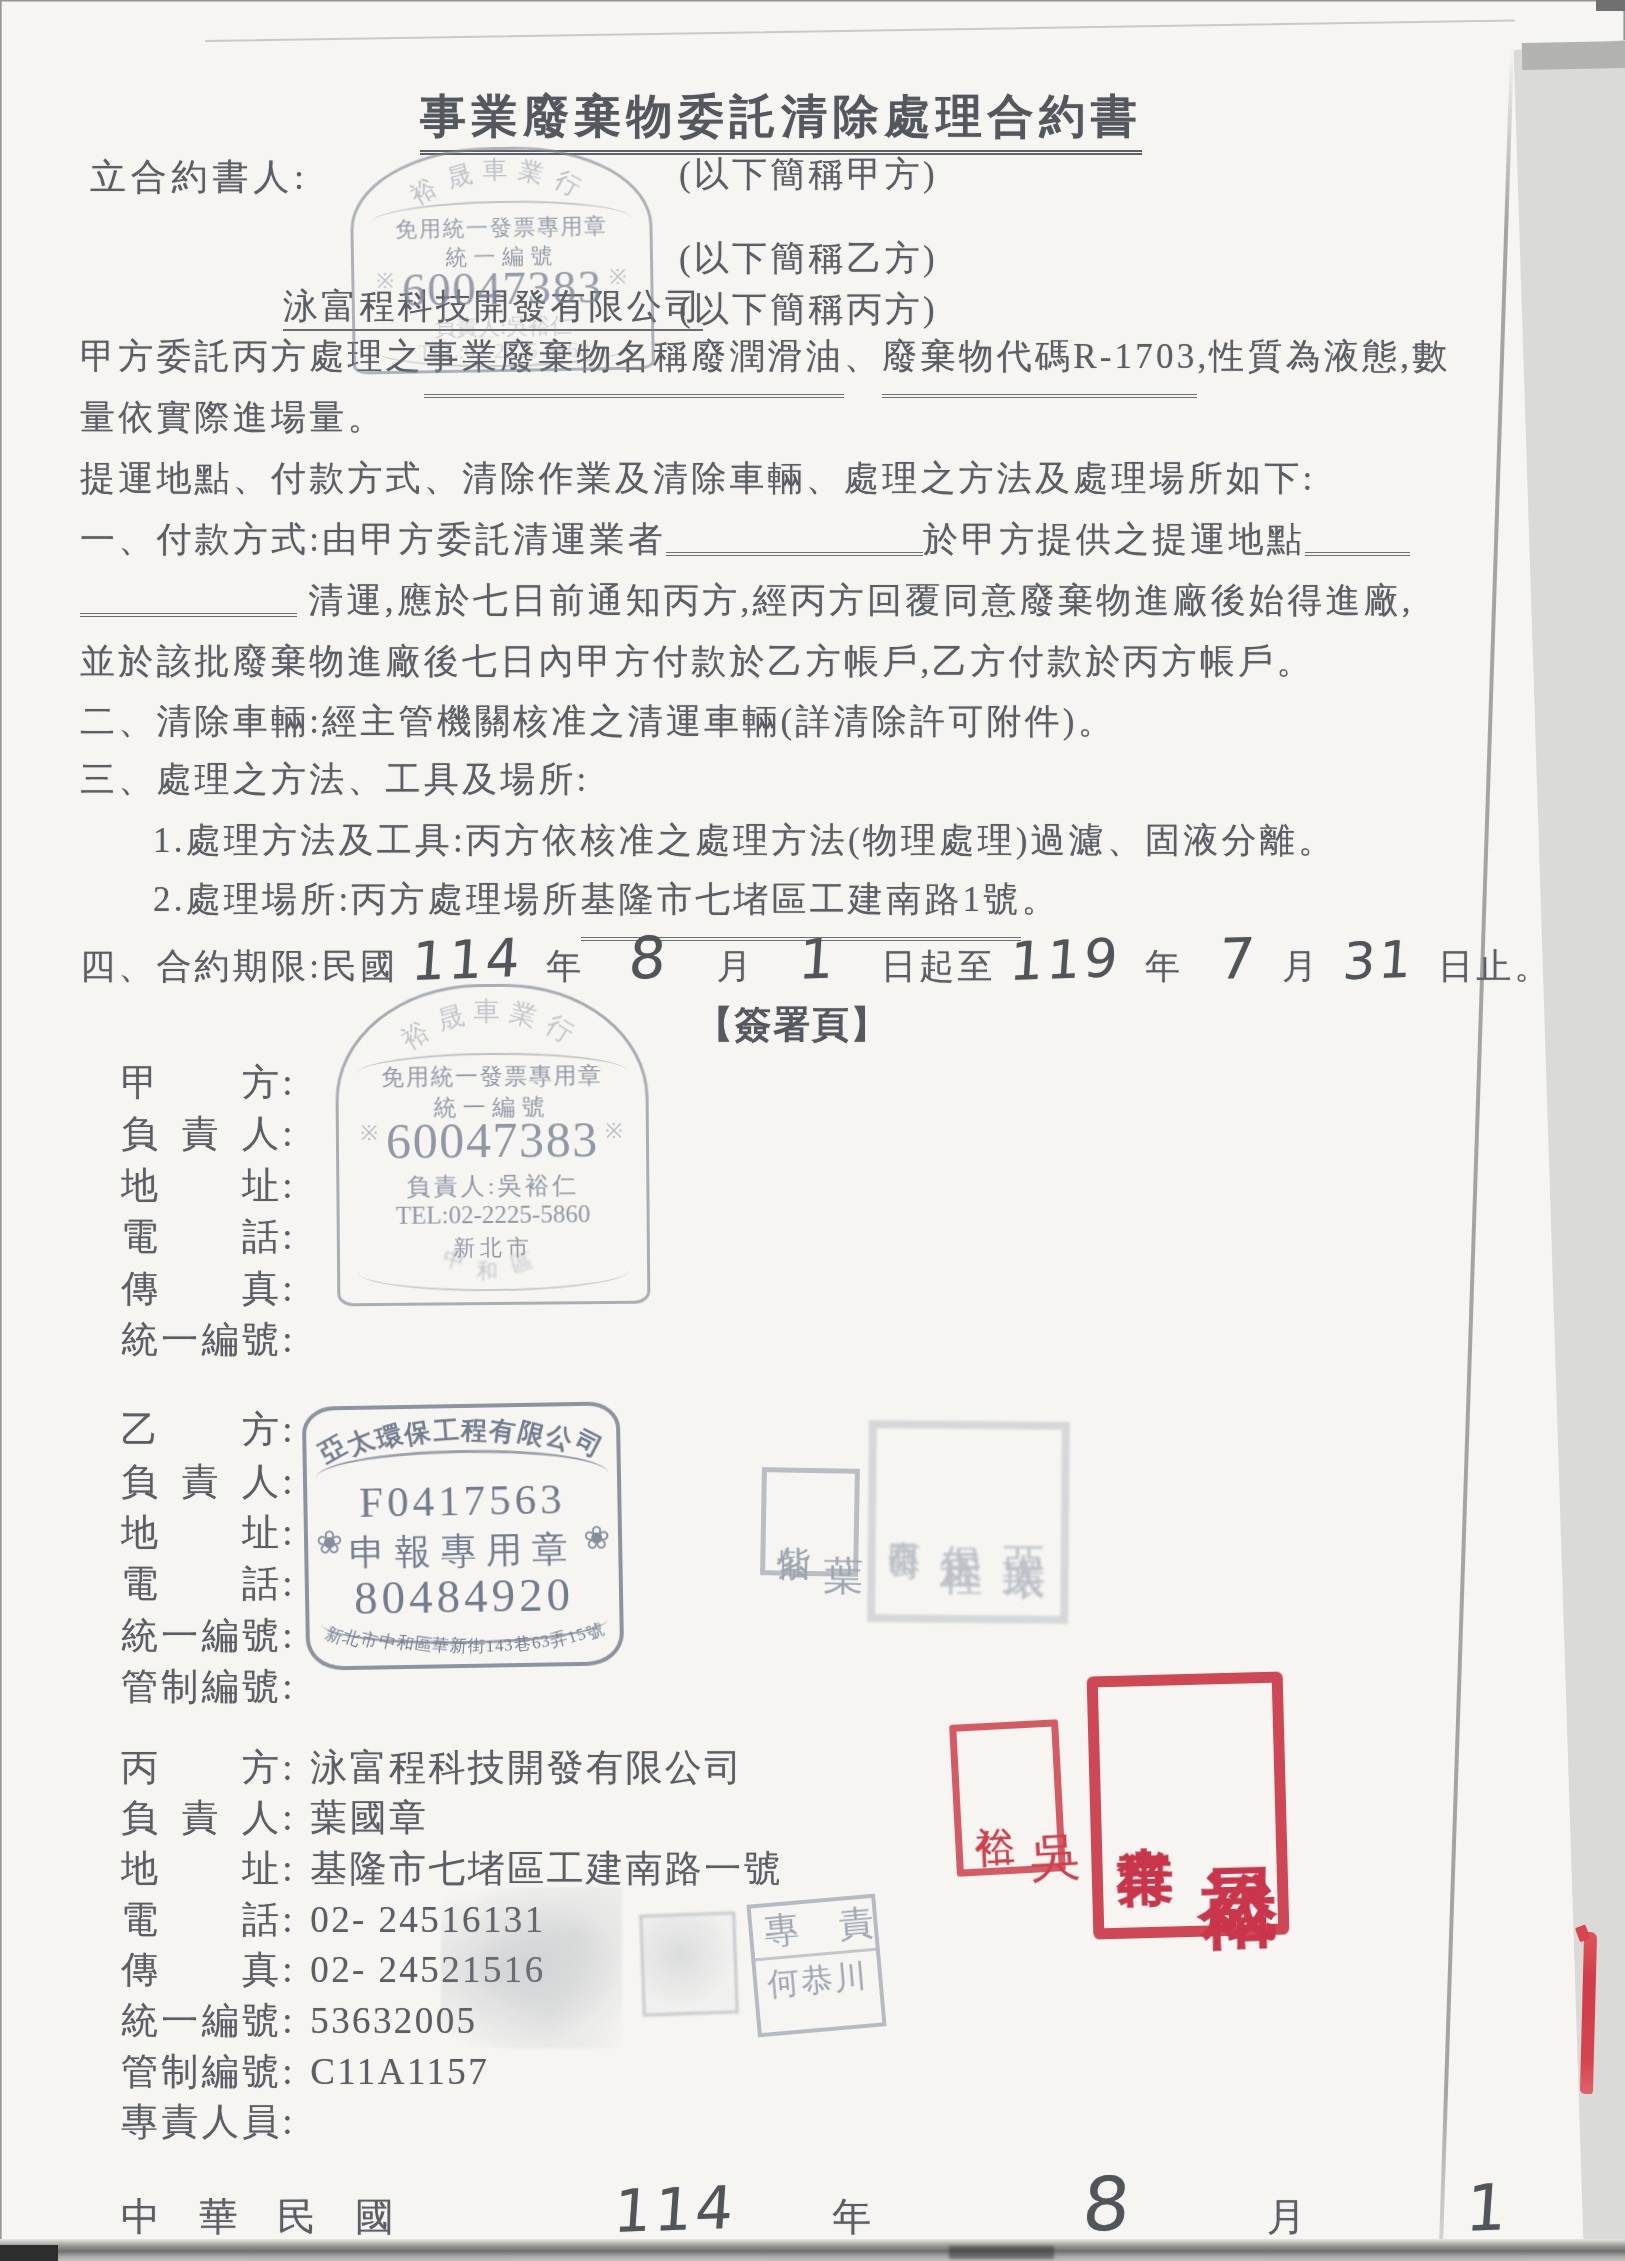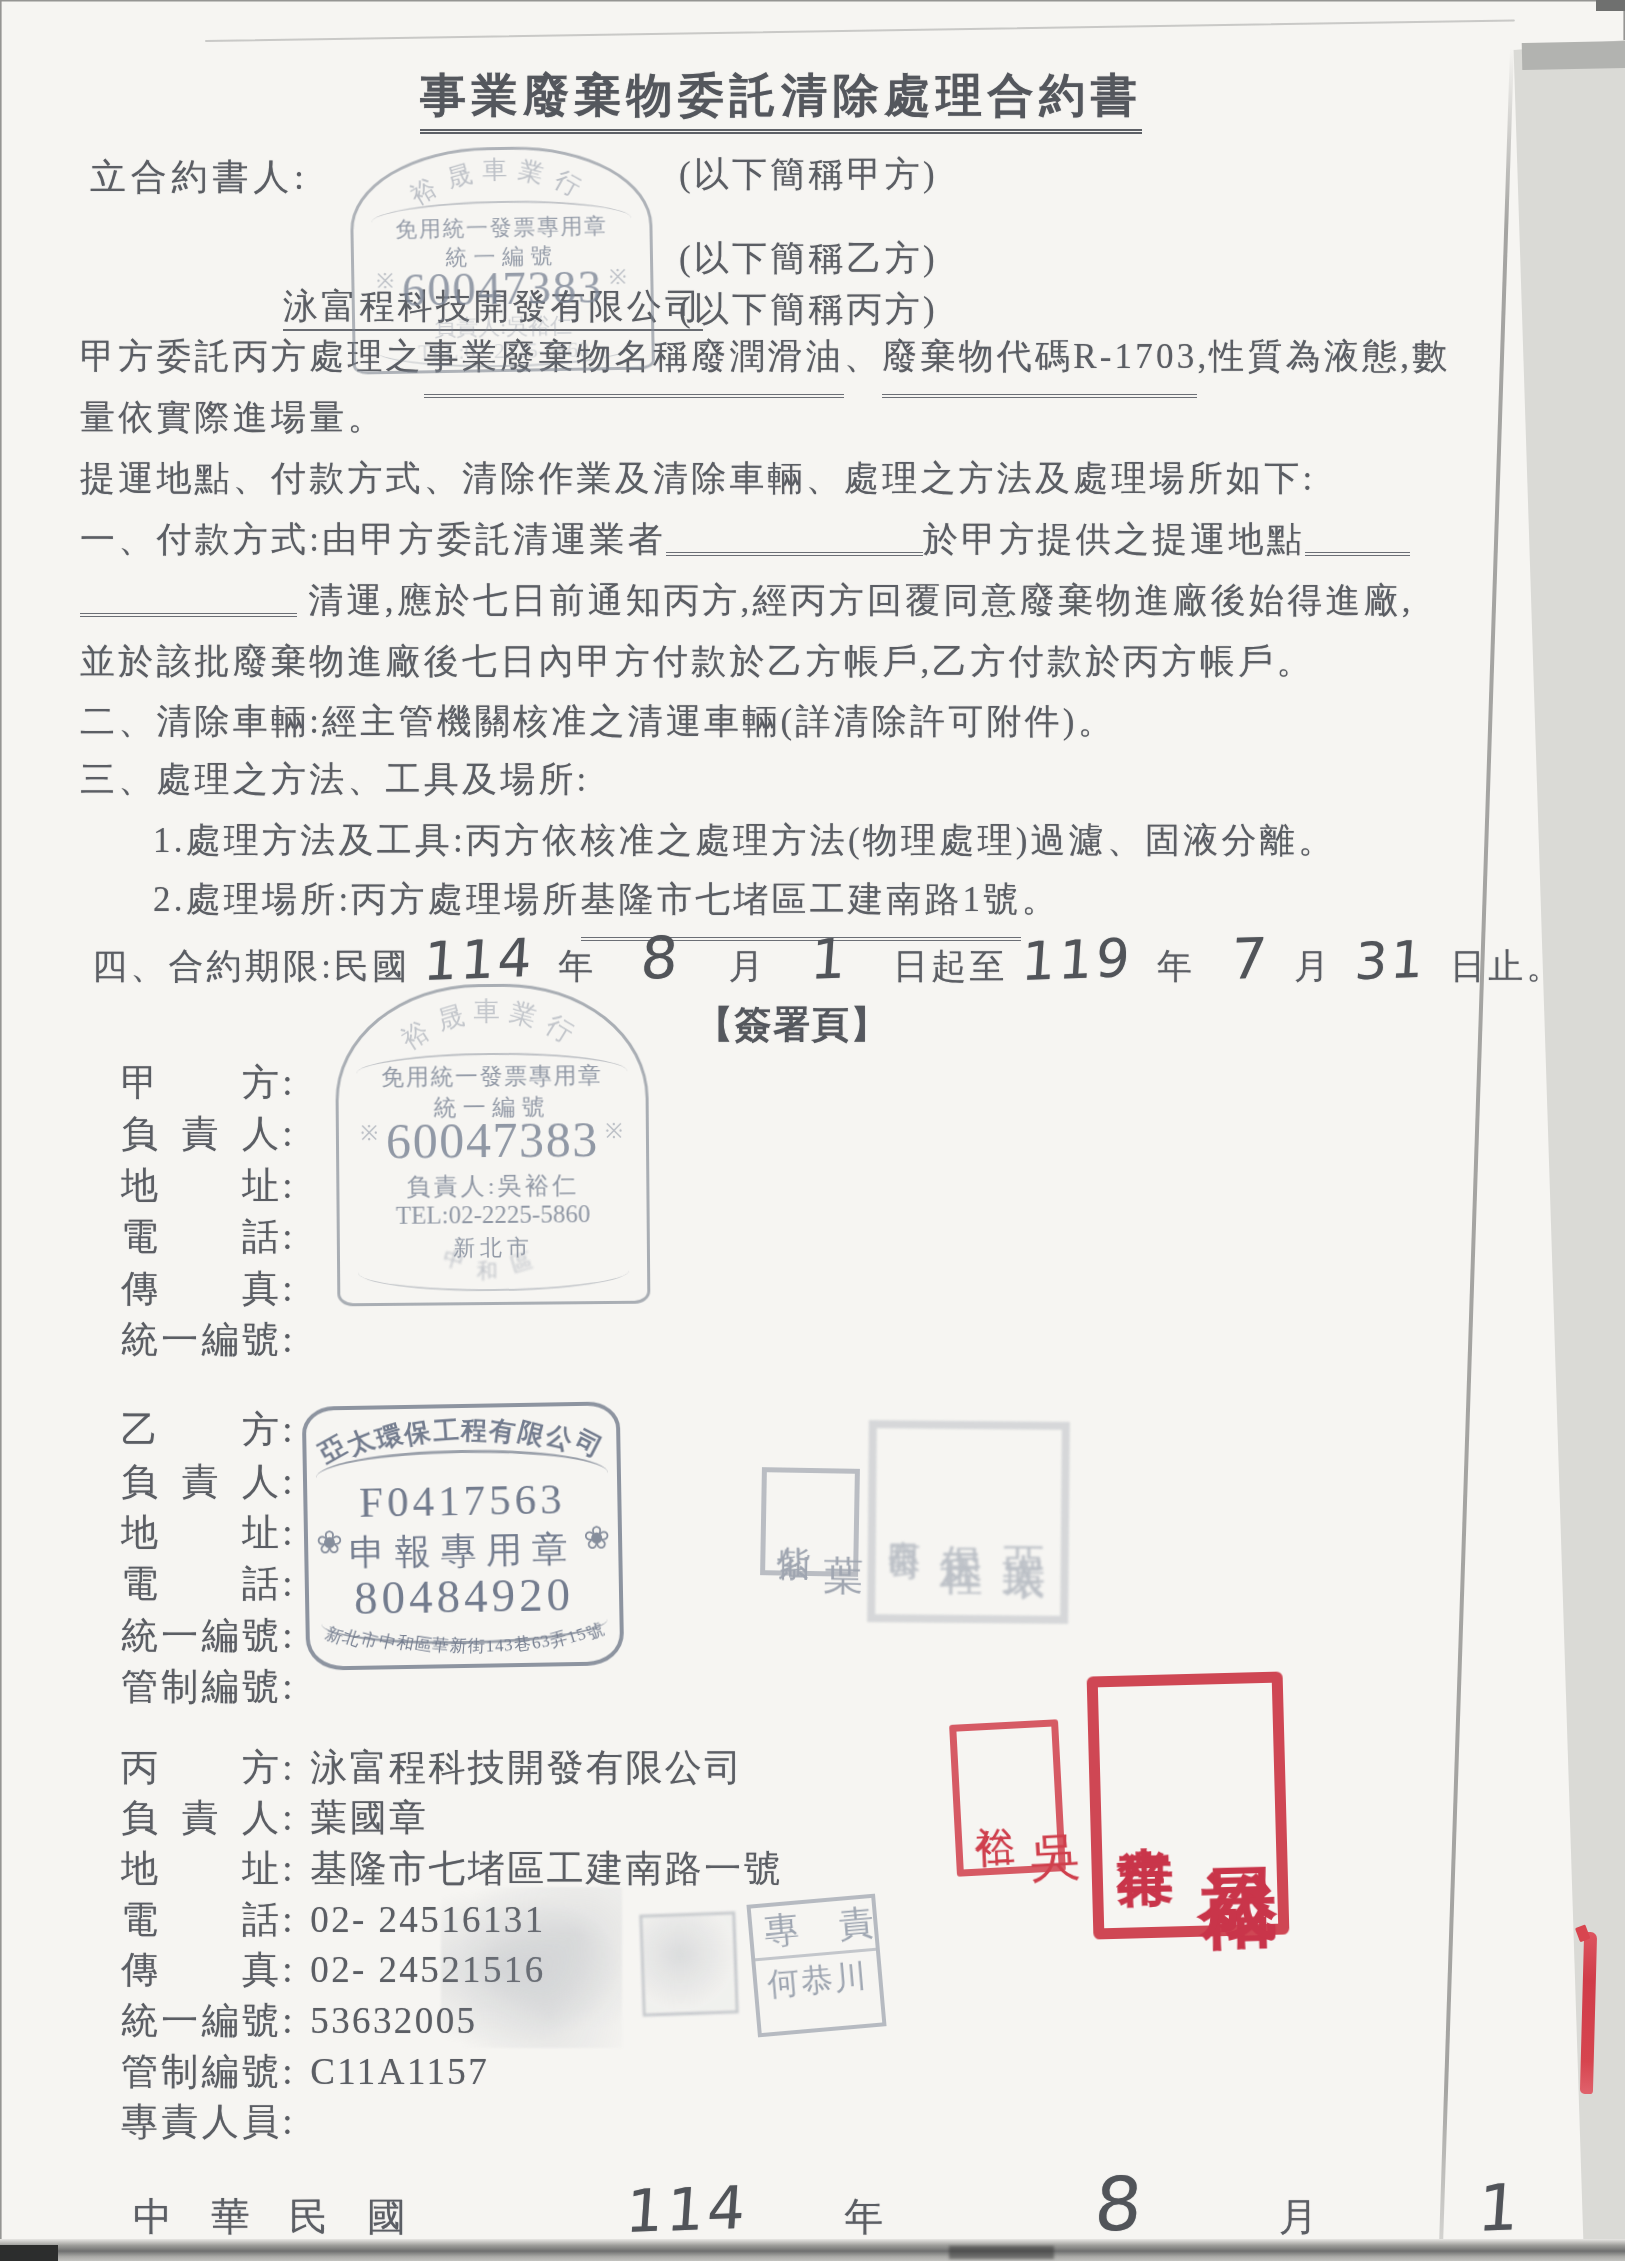--- a/index.html
+++ b/index.html
@@ -16,21 +16,21 @@
   .hw{font-family:"DejaVu Sans",sans-serif;color:#515459;display:inline-block;
       transform:skewX(-6deg) rotate(-2deg);font-weight:400;}
   .marker{font-size:37px;letter-spacing:1.6px;font-weight:bold;color:#55585e;}
   
   .sig{position:absolute;white-space:nowrap;font-size:37px;z-index:2;color:#5b5e64;
        text-shadow:0 0 1px rgba(91,94,100,.45);}
   .sig .lab{display:inline-block;width:158px;text-align:justify;text-align-last:justify;text-justify:inter-character;}
   .sig .col{margin:0 4.8px 0 3.2px;}
   .sig .val{margin-left:13px;letter-spacing:2.4px;}
   
-  .c4row{display:flex;align-items:baseline;margin-left:12px;}
+  .c4row{display:flex;align-items:baseline;}
   
   .stamp{position:absolute;z-index:3;}
   .stamp .ln{position:absolute;left:0;right:0;text-align:center;white-space:nowrap;}
   .arcline{position:absolute;border-radius:50%;}
   .star{font-size:21px;vertical-align:17.7px;opacity:.6;margin:0 6.4px;}
   
   .arch{border:3.2px solid rgba(125,133,146,.75);color:#7f8898;
         border-radius:46% 46% 5% 5% / 36% 36% 4% 4%;}
   #stampA{left:351px;top:147px;width:296px;height:219px;transform:rotate(-1deg);opacity:.8;filter:blur(0.4px);}
   #stampA .arc-top{top:3.2px;font-size:25px;letter-spacing:11.3px;opacity:.6;}
@@ -125,21 +125,21 @@
 <body>
 
 <div id="scan">
 
   <div class="artifact" id="bgRight"></div>
   <div class="artifact" id="edgeShadow"></div>
   <div class="artifact" id="edgeDark"></div>
   <div class="artifact" id="cornerTR"></div>
   <div class="artifact" id="topLine"></div>
 
-  <div class="line" style="left:420px;top:65px;">
+  <div class="line" style="left:420px;top:86px;">
     <span class="title">事業廢棄物委託清除處理合約書</span>
   </div>
 
   <div class="line" style="left:90px;top:153px;font-size:36px;letter-spacing:4.8px;">立合約書人:</div>
   <div class="line" style="left:679px;top:151px;">(以下簡稱甲方)</div>
   <div class="line" style="left:679px;top:235px;">(以下簡稱乙方)</div>
   <div class="line" style="left:283px;top:283px;">
     <span class="uline">泳富程科技開發有限公司</span>
   </div>
   <div class="line" style="left:679px;top:286px;">(以下簡稱丙方)</div>

